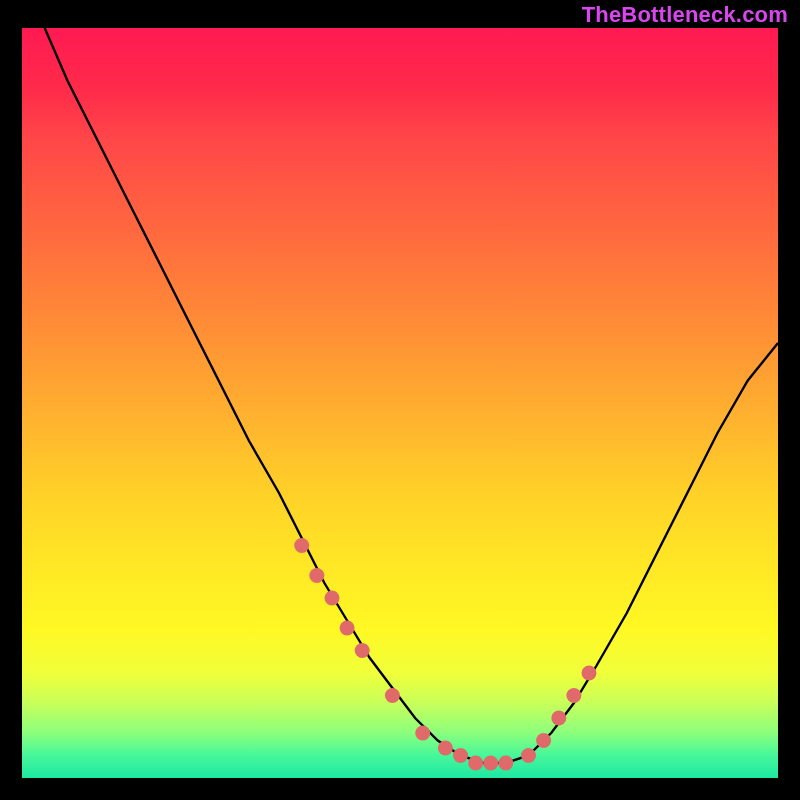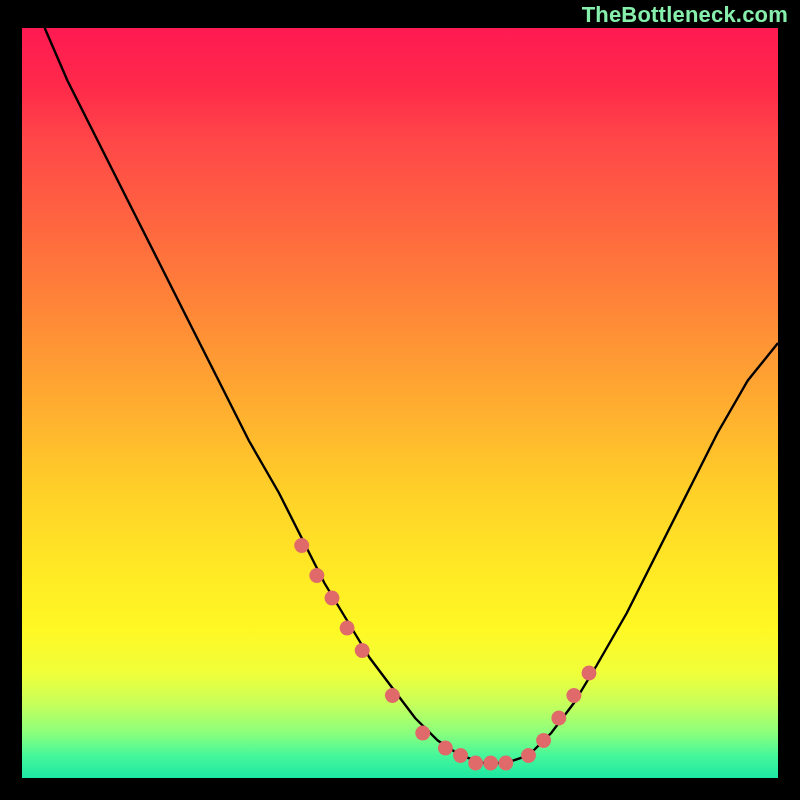--- a/index.html
+++ b/index.html
@@ -16,21 +16,21 @@
     left: 0;
     top: 0;
     width: 800px;
     height: 800px;
     background: #000;
   }
   .watermark {
     position: absolute;
     top: 2px;
     right: 12px;
-    color: #86efac;
+    color: #d946ef;
     font-size: 22px;
     font-weight: 600;
     letter-spacing: 0.2px;
     z-index: 10;
     text-align: right;
   }
   .plot-outer {
     position: absolute;
     left: 22px;
     top: 28px;

